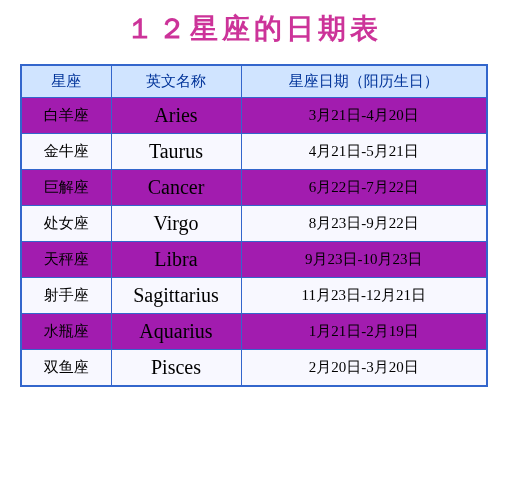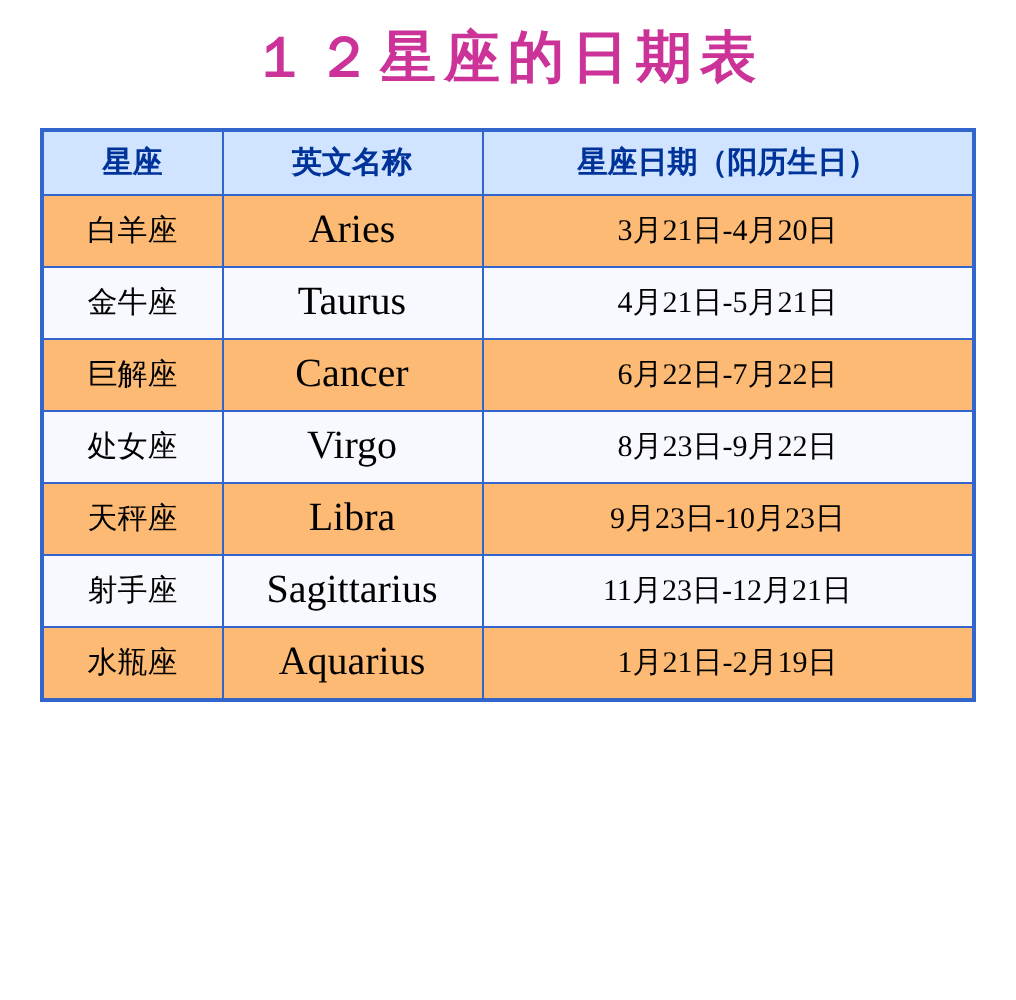--- a/index.html
+++ b/index.html
@@ -42,26 +42,26 @@
       padding: 6px 10px;
       font-size: 15px;
     }
 
     .zodiac-table thead tr {
       background: #d0e4ff;
     }
 
     .zodiac-table th {
       color: #003399;
-      font-weight: bold;
+      font-weight: normal;
       font-size: 15px;
     }
 
     .zodiac-table tbody tr {
-      background: #fdba74;
+      background: #a21caf;
     }
 
     .zodiac-table tbody tr:nth-child(even) {
       background: #f8f8ff;
     }
 
     .zodiac-table td:first-child {
       width: 90px;
       font-size: 15px;
     }
@@ -118,14 +118,19 @@
       <tr>
         <td>射手座</td>
         <td>Sagittarius</td>
         <td>11月23日-12月21日</td>
       </tr>
       <tr>
         <td>水瓶座</td>
         <td>Aquarius</td>
         <td>1月21日-2月19日</td>
       </tr>
+      <tr>
+        <td>双鱼座</td>
+        <td>Pisces</td>
+        <td>2月20日-3月20日</td>
+      </tr>
     </tbody>
 </table>
 
 </body></html>

